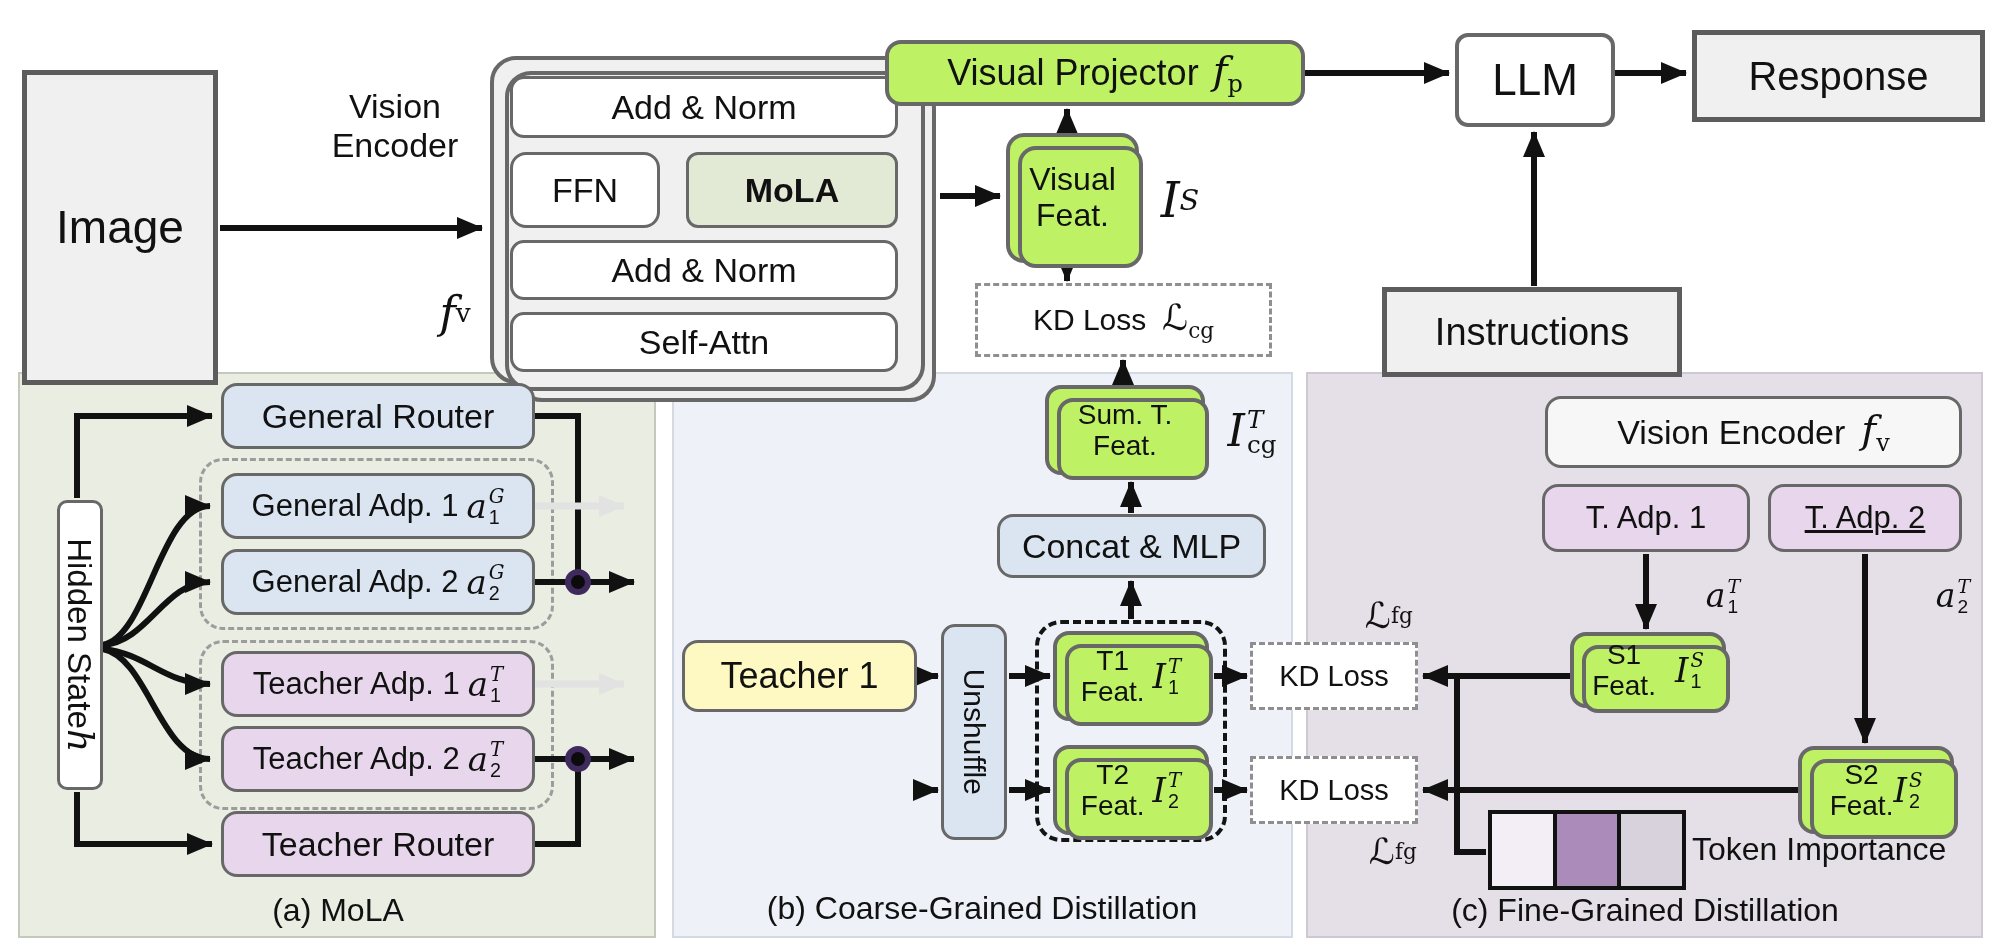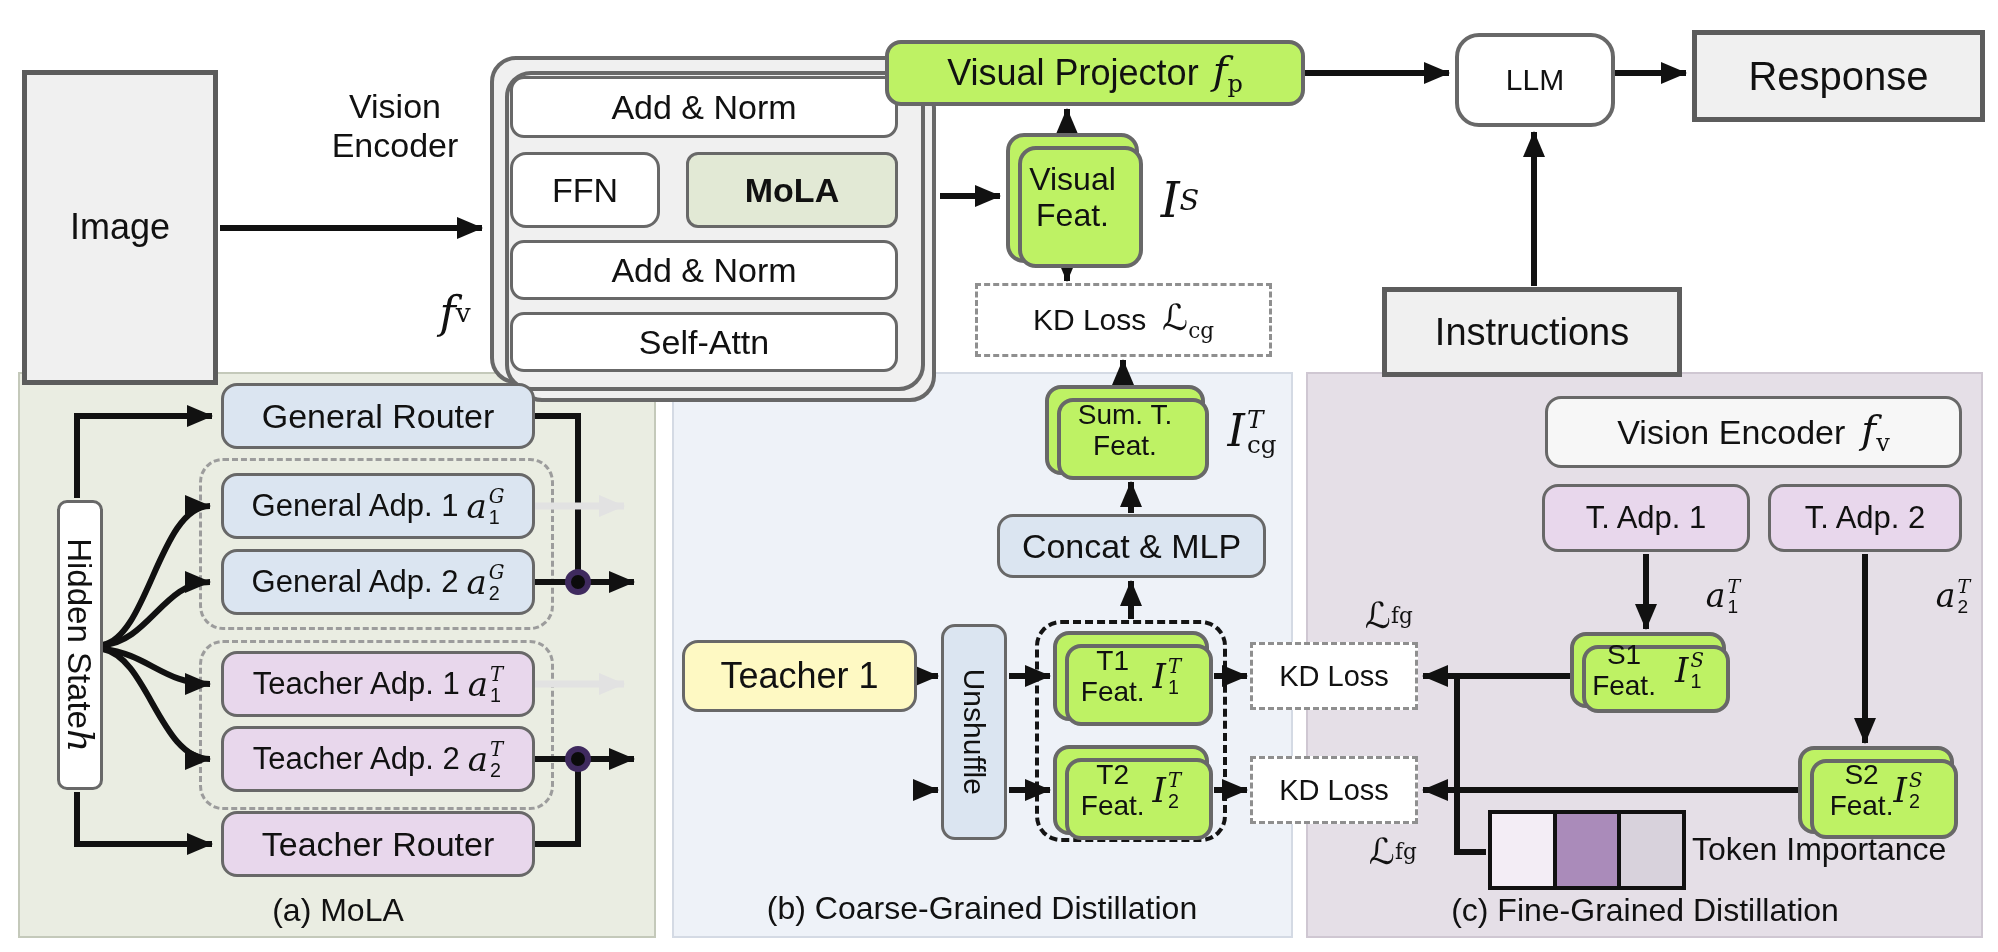--- a/index.html
+++ b/index.html
@@ -112,21 +112,21 @@
 
     <g stroke="#e2e2e2" stroke-width="7" fill="none">
       <line x1="535" y1="506" x2="624" y2="506" marker-end="url(#mg)"></line>
       <line x1="535" y1="684" x2="624" y2="684" marker-end="url(#mg)"></line>
     </g>
 
     <circle cx="578" cy="582" r="10" fill="#0b0b0b" stroke="#3f2a5e" stroke-width="6"></circle>
     <circle cx="578" cy="759" r="10" fill="#0b0b0b" stroke="#3f2a5e" stroke-width="6"></circle>
   </svg>
 
-  <div class="box sq gray" style="left:22px;top:70px;width:196px;height:315px;font-size:36px;">
+  <div class="box sq gray" style="left:22px;top:70px;width:196px;height:315px;font-size:46px;">
       <span>Image</span>
     </div>
 
   <div class="lbl" style="left:300px;top:78px;width:190px;height:96px;font-size:34px;flex-direction:column;">
     <span>Vision</span>
     <span>Encoder</span>
   </div>
   <div class="lbl" style="left:420px;top:278px;width:70px;height:70px;font-size:44px;">
     <span class="mi">f</span>
       <span class="subo mi">v</span>
@@ -156,21 +156,21 @@
   <div class="lbl" style="left:1140px;top:165px;width:80px;height:72px;font-size:48px;">
     <span class="mi">I</span>
       <span class="supo mi">S</span>
   </div>
 
   <div class="box lightgray" style="left:885px;top:40px;width:420px;height:66px;font-size:36px;gap:14px;">
     <span>Visual Projector</span>
     <span style="font-size:40px;"><span class="mi">f</span><span class="subo mi">p</span></span>
   </div>
 
-  <div class="box white" style="left:1455px;top:33px;width:160px;height:94px;border-radius:24px;font-size:30px;">
+  <div class="box white" style="left:1455px;top:33px;width:160px;height:94px;border-radius:13px;font-size:44px;">
       <span>LLM</span>
     </div>
   <div class="box sq gray" style="left:1692px;top:30px;width:293px;height:92px;font-size:40px;">
       <span>Response</span>
     </div>
   <div class="box sq gray" style="left:1382px;top:287px;width:300px;height:90px;font-size:38px;">
       <span>Instructions</span>
     </div>
 
   <div class="box kdbox" style="left:975px;top:283px;width:297px;height:74px;font-size:30px;gap:16px;">
@@ -293,21 +293,21 @@
       <span>KD Loss</span>
     </div>
 
   <div class="box white" style="left:1545px;top:396px;width:417px;height:72px;border-width:3.5px;font-size:34px;gap:16px;background:#f7f7f7;">
     <span>Vision Encoder</span>
     <span style="font-size:40px;"><span class="mi">f</span><span class="subo mi">v</span></span>
   </div>
   <div class="box purple" style="left:1542px;top:484px;width:208px;height:68px;border-width:3.5px;font-size:31px;">
       <span>T. Adp. 1</span>
     </div>
-  <div class="box purple" style="left:1768px;top:484px;width:194px;height:68px;border-width:3.5px;font-size:31px;">
+  <div class="box purple" style="left:1768px;top:484px;width:194px;height:68px;border-width:3.5px;font-size:31px;text-decoration:underline;">
       <span>T. Adp. 2</span>
     </div>
 
   <div class="lbl" style="left:1688px;top:566px;width:70px;height:60px;font-size:33px;">
     <span class="mi">a</span>
       <span class="ss">
         <span class="up mi">T</span>
         <span class="dn">1</span>
       </span>
   </div>

